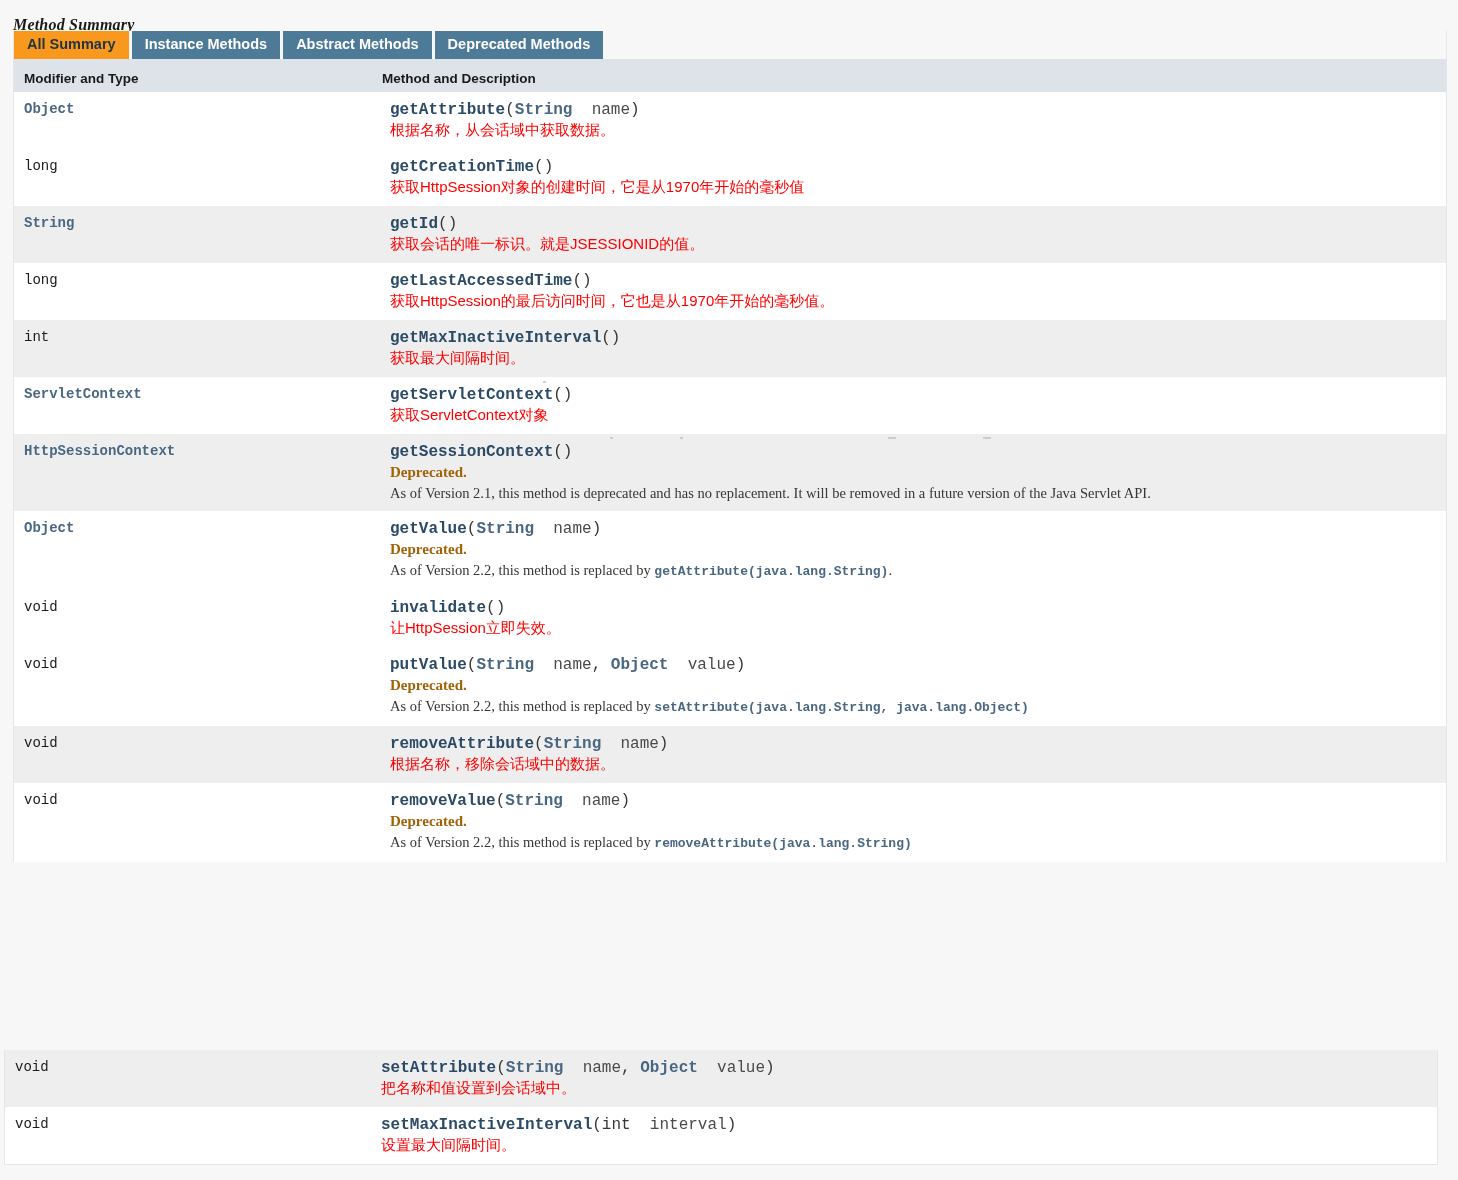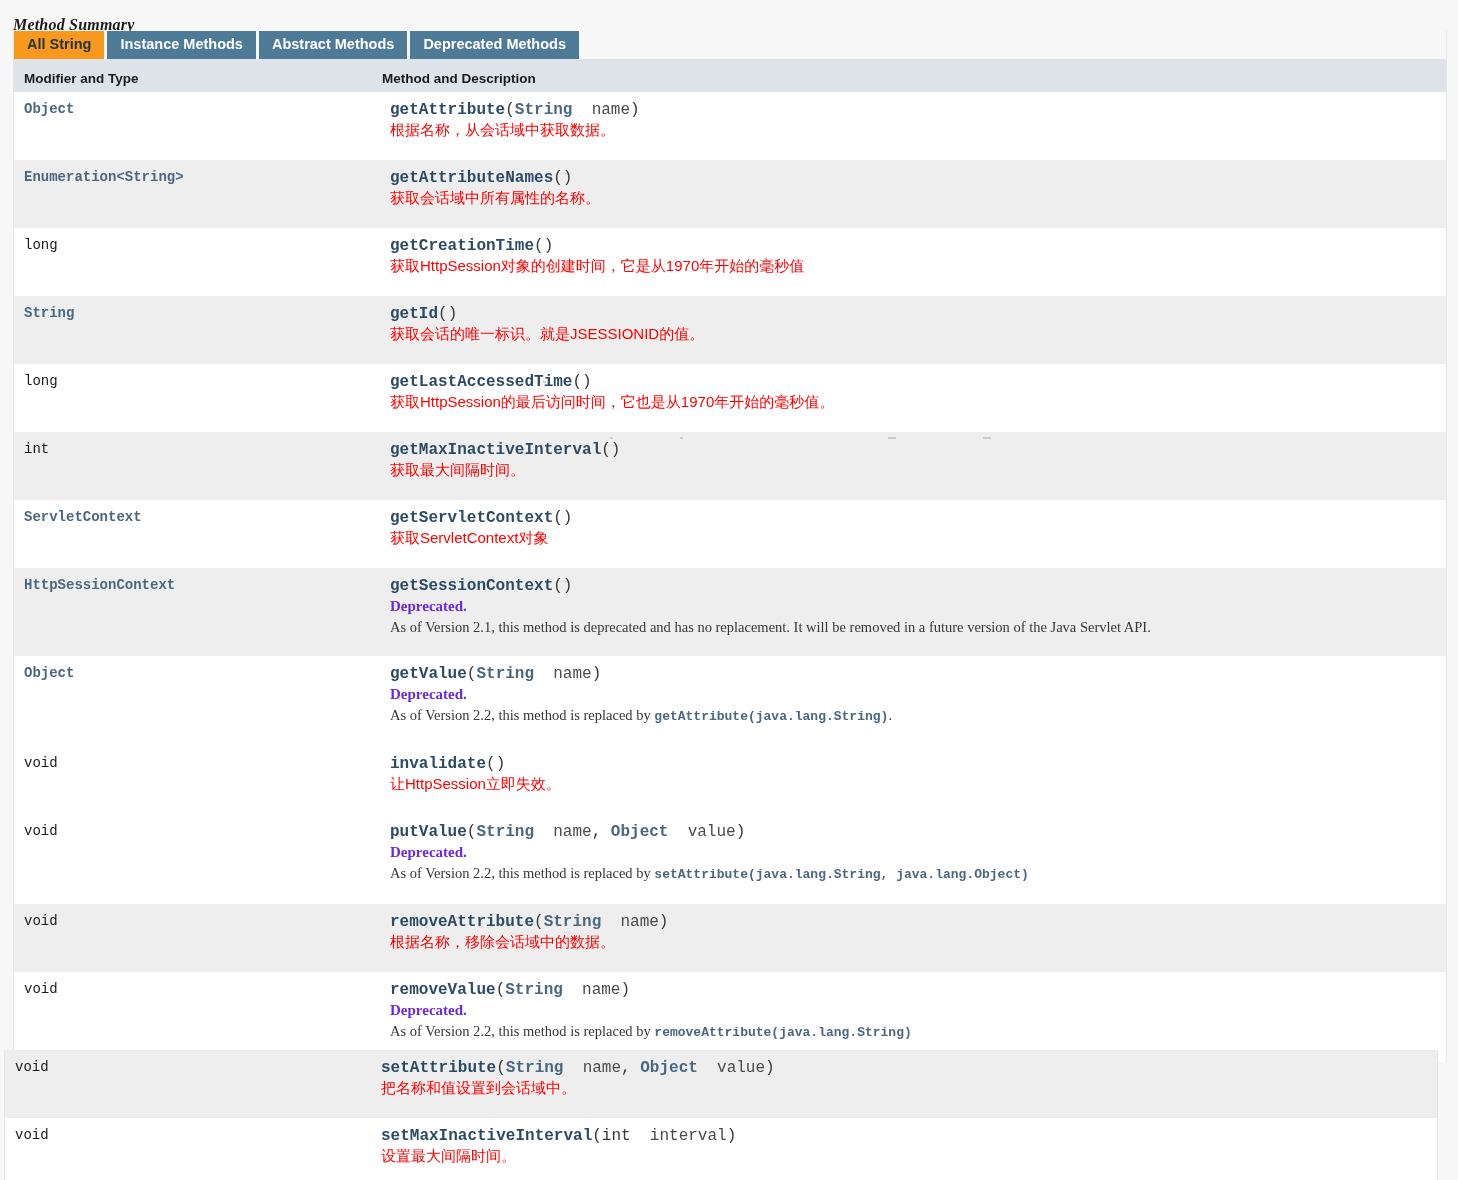--- a/index.html
+++ b/index.html
@@ -76,21 +76,21 @@
     font-size: 13.5px;
     font-weight: bold;
     color: #1a1a1a;
     padding: 12px 0 6px 10px;
     border: none;
     height: 24px;
   }
   table.summary th.th2 { padding-left: 2px; }
   table.summary td {
     vertical-align: top;
-    padding: 9px 6px 20px 10px;
+    padding: 9px 6px 9px 10px;
     border: none;
     font-size: 14px;
   }
   table.summary tr.alt td { background: #eeeeee; }
   table.summary tr.even td { background: #ffffff; }
   td.coltype {
     font-family: "Liberation Mono", "DejaVu Sans Mono", monospace;
     font-size: 13.5px;
     color: #1a1a1a;
     padding-left: 12px;
@@ -118,21 +118,21 @@
     font-family: "Liberation Sans", "DejaVu Sans", sans-serif;
     font-size: 15px;
     line-height: 21px;
     margin-top: 0;
     white-space: nowrap;
   }
   .dep {
     font-family: "Liberation Serif", "DejaVu Serif", serif;
     font-weight: bold;
     font-size: 15px;
-    color: #6d28d9;
+    color: #a16207;
     margin-top: 3px;
   }
   .depnote {
     font-family: "Liberation Serif", "DejaVu Serif", serif;
     font-size: 14.5px;
     color: #353833;
     margin-top: 3px;
     line-height: 18px;
     white-space: nowrap;
   }
@@ -162,21 +162,21 @@
 </style>
 </head>
 <body>
 
 <div id="page">
 
   <div class="section-title">Method Summary</div>
 
   <div class="summary-block">
     <div class="tabbar" id="tabbar">
-        <div class="tab active">All String</div>
+        <div class="tab active">All Summary</div>
         <div class="tab">Instance Methods</div>
         <div class="tab">Abstract Methods</div>
         <div class="tab">Deprecated Methods</div>
       </div>
     <table class="summary">
       <colgroup>
           <col class="c1">
           <col class="c2">
         </colgroup>
       <thead>
@@ -186,27 +186,20 @@
         </tr>
       </thead>
       <tbody id="tbody-main">
           <tr class="even">
             <td class="coltype"><a class="link" href="#">Object</a></td>
             <td class="coldesc">
               <div class="sig"><span class="mname">getAttribute</span><span class="punct">(</span><span class="tlink">String</span><span class="pname">&nbsp;&nbsp;name</span><span class="punct">)</span></div>
               <div class="cn">根据名称，从会话域中获取数据。</div>
             </td>
           </tr>
-          <tr class="alt">
-            <td class="coltype"><a class="link" href="#">Enumeration&lt;String&gt;</a></td>
-            <td class="coldesc">
-              <div class="sig"><span class="mname">getAttributeNames</span><span class="punct">(</span><span class="punct">)</span></div>
-              <div class="cn">获取会话域中所有属性的名称。</div>
-            </td>
-          </tr>
           <tr class="even">
             <td class="coltype"><span>long</span></td>
             <td class="coldesc">
               <div class="sig"><span class="mname">getCreationTime</span><span class="punct">(</span><span class="punct">)</span></div>
               <div class="cn">获取HttpSession对象的创建时间，它是从1970年开始的毫秒值</div>
             </td>
           </tr>
           <tr class="alt">
             <td class="coltype"><a class="link" href="#">String</a></td>
             <td class="coldesc">

